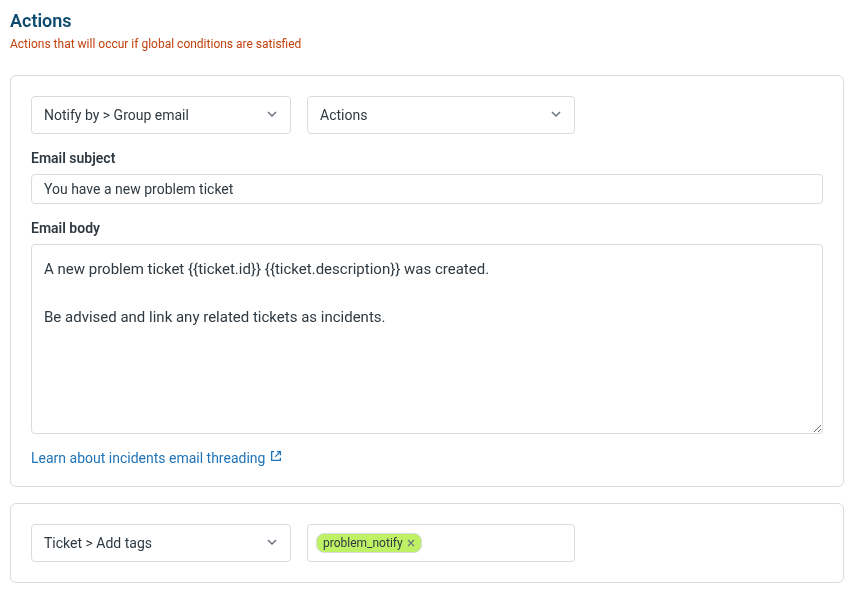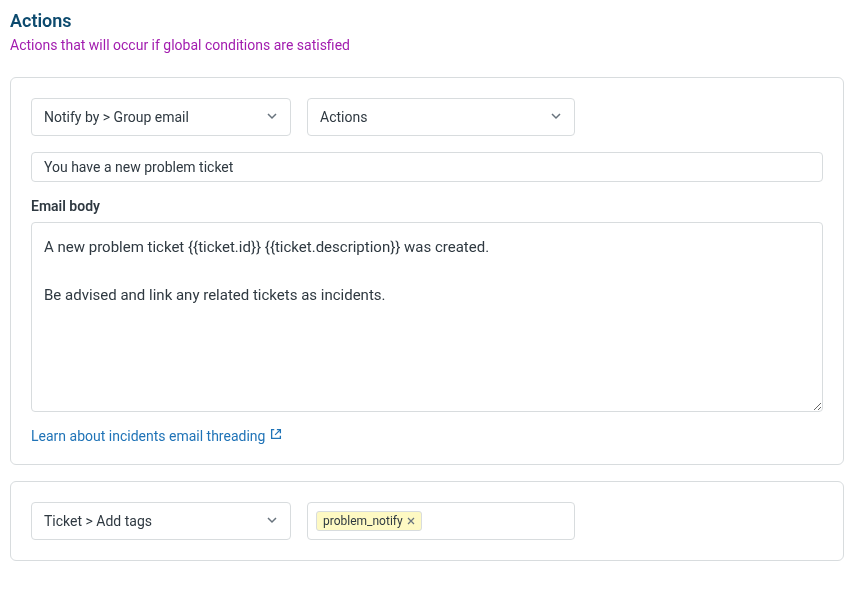--- a/index.html
+++ b/index.html
@@ -17,22 +17,22 @@
     .header {
       margin-bottom: 24px;
     }
     .header h2 {
       font-size: 18px;
       font-weight: 600;
       color: #0c4a6e;
       margin-bottom: 6px;
     }
     .header p {
-      font-size: 14px;
-      color: #a21caf;
+      font-size: 12px;
+      color: #c2410c;
     }
     .action-card {
       border: 1px solid #d8dcde;
       border-radius: 6px;
       padding: 20px;
       margin-bottom: 16px;
     }
     .row {
       display: flex;
       gap: 16px;
@@ -127,25 +127,25 @@
       border-radius: 4px;
       padding: 6px 8px;
       min-height: 38px;
       width: 268px;
       background: #fff;
     }
     .tag {
       display: inline-flex;
       align-items: center;
       border: 1px solid #d8dcde;
-      border-radius: 3px;
+      border-radius: 8px;
       padding: 2px 6px;
       font-size: 12px;
       color: #2f3941;
-      background: #fef9c3;
+      background: #bef264;
       gap: 4px;
     }
     .tag-remove {
       cursor: pointer;
       display: inline-flex;
       align-items: center;
     }
     .tag-remove svg {
       width: 8px;
       height: 8px;
@@ -173,20 +173,21 @@
       <span>Actions</span>
       <span>
         <svg class="chevron-icon" viewBox="0 0 12 12" fill="none" stroke="#68737d" stroke-width="1.5">
           <path d="M2 4l4 4 4-4"></path>
         </svg>
       </span>
     </div>
   </div>
 
   <div class="field-group" style="margin-bottom:16px;">
+    <label class="field-label">Email subject</label>
     <input type="text" class="text-input" value="You have a new problem ticket" style="">
   </div>
 
   <div class="field-group">
     <label class="field-label">Email body</label>
     <textarea class="textarea-input" style="">A new problem ticket {{ticket.id}} {{ticket.description}} was created.
 
 Be advised and link any related tickets as incidents.</textarea>
   </div>
 

